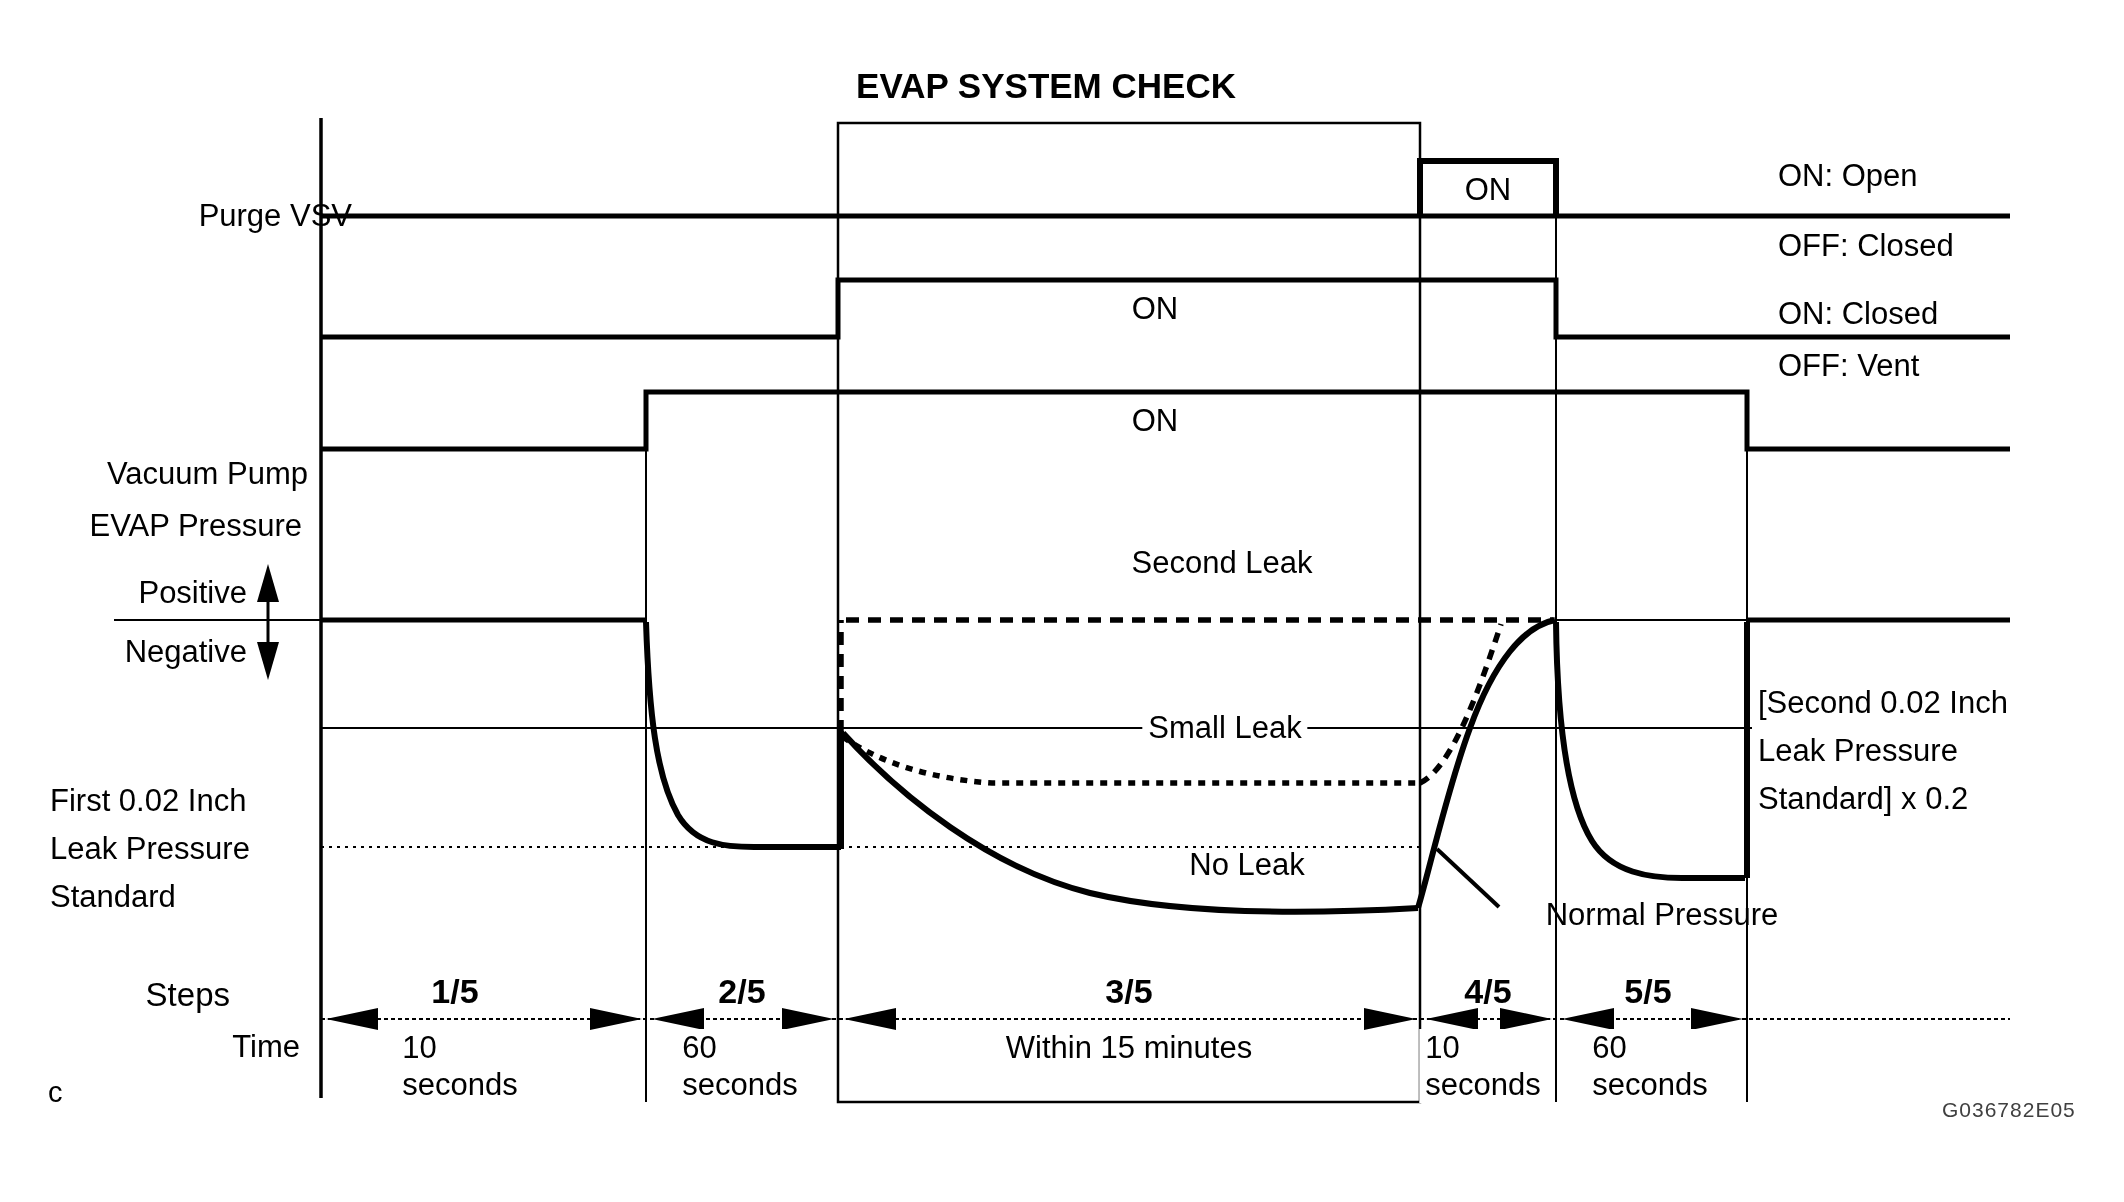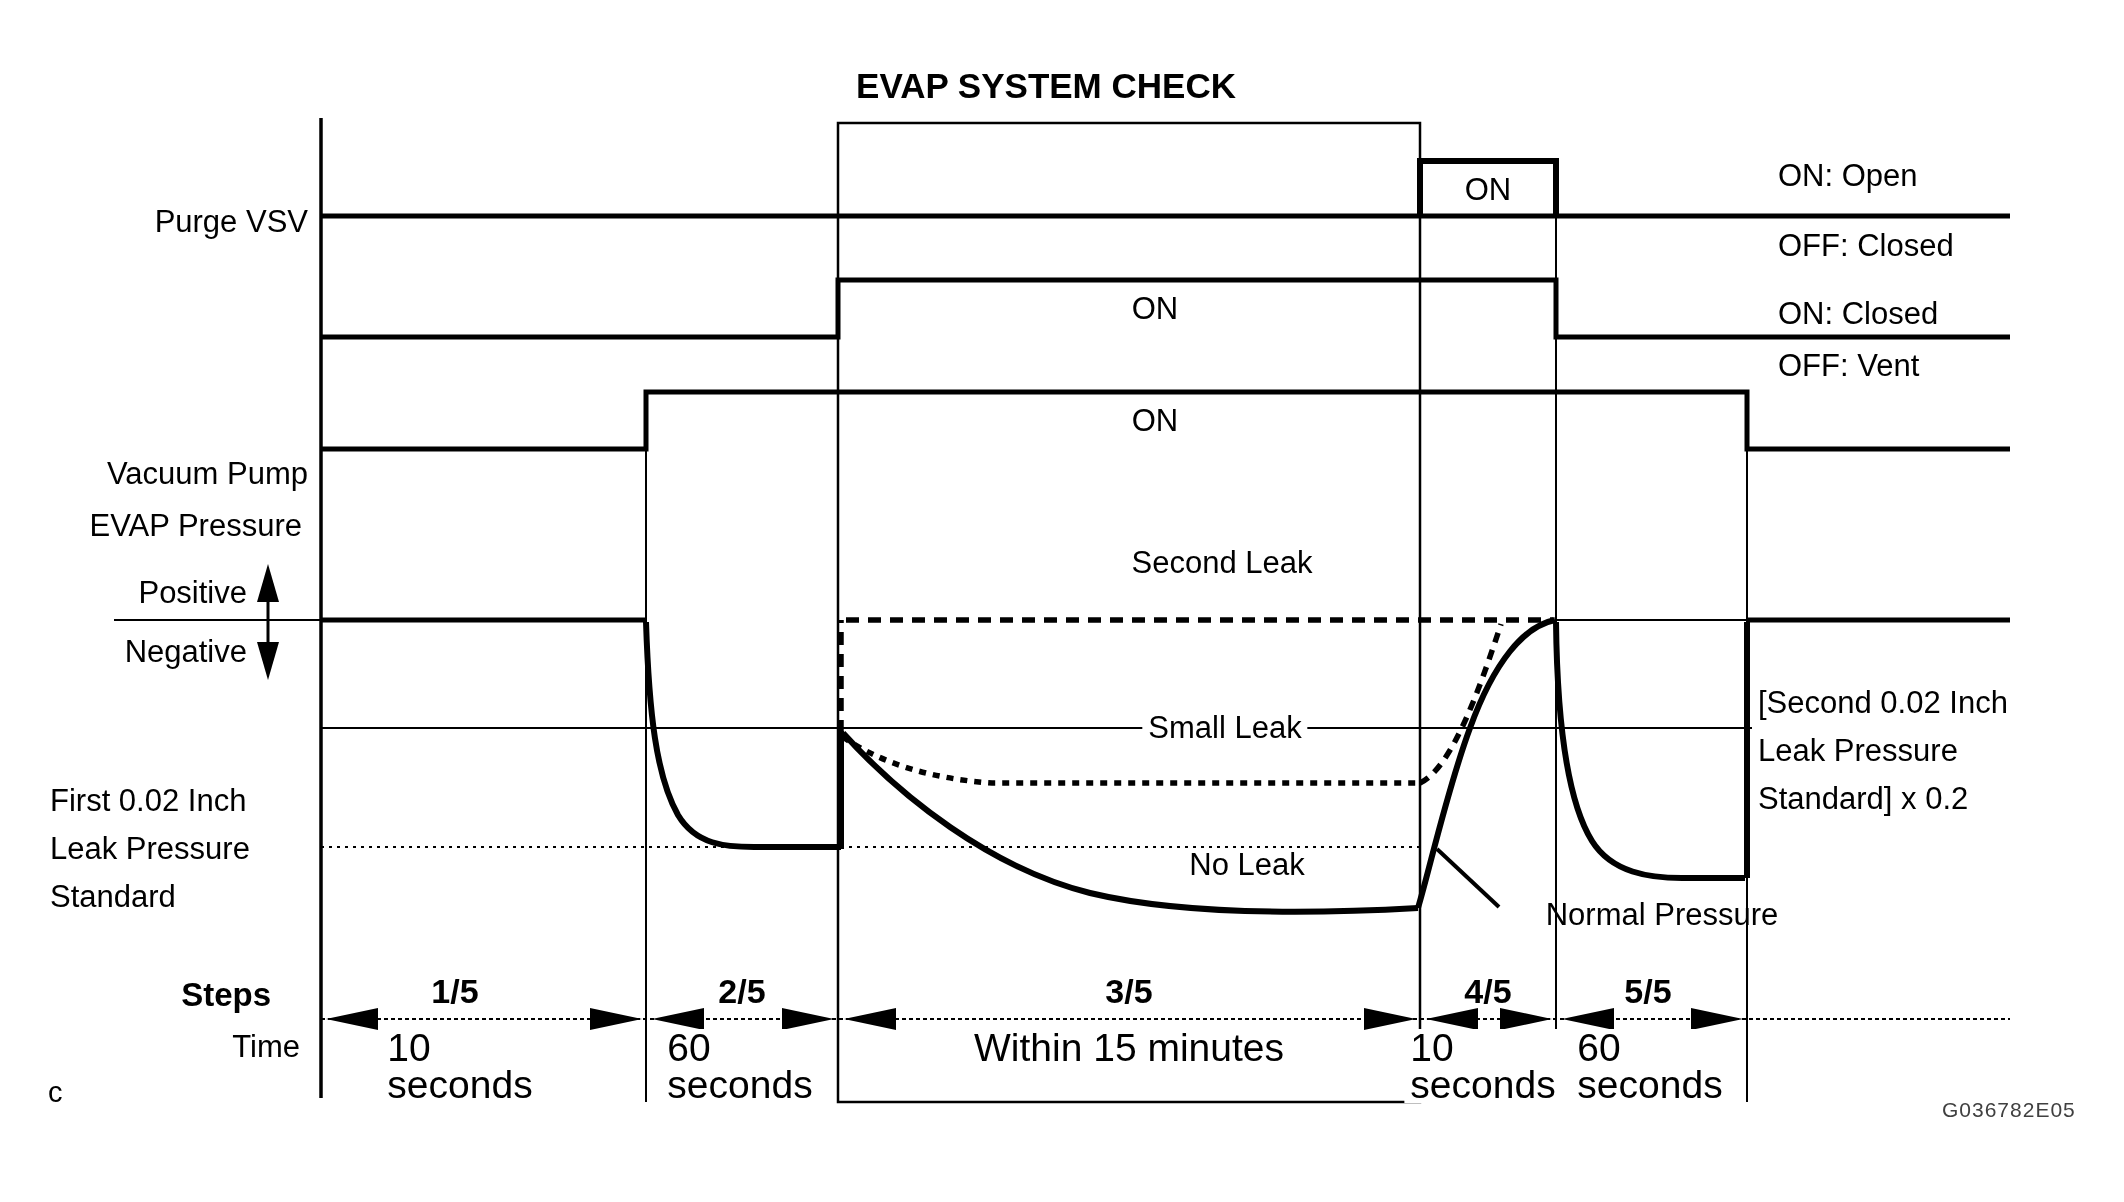--- a/index.html
+++ b/index.html
@@ -2,25 +2,25 @@
 <html><head>
 <meta charset="utf-8">
 <style>
   html,body{margin:0;padding:0;background:#fff;}
   #stage{position:relative;width:2124px;height:1202px;background:#fff;overflow:hidden;
          font-family:"Liberation Sans", sans-serif;color:#000;}
   #diagram-svg{position:absolute;left:0;top:0;}
   .lbl{position:absolute;white-space:nowrap;font-size:31px;line-height:36px;}
   .left-lbl{left:0;text-align:right;}
   .ctr{transform:translateX(-50%);text-align:left;}
-  .bold{font-weight:bold;margin-left:41px;}
+  .bold{font-weight:normal;}
   .whitebg{background:#fff;padding:0 6px;}
   .title{font-size:35px;font-weight:bold;}
   .step-num{font-size:34px;font-weight:bold;}
-  .time-block{font-size:39px;line-height:37px;}
+  .time-block{font-size:31px;line-height:37px;}
   .std-block{font-size:31px;line-height:48px;}
   .figcode{font-size:21px;letter-spacing:1px;}
 </style>
 </head>
 <body>
 
 <div id="stage">
 
   <svg id="diagram-svg" width="2124" height="1202" viewBox="0 0 2124 1202">
     <g stroke="#000" fill="none">
@@ -80,21 +80,21 @@
       <polygon points="1416,1019 1364,1008 1364,1030"></polygon>
       <polygon points="1426,1019 1478,1008 1478,1030"></polygon>
       <polygon points="1552,1019 1500,1008 1500,1030"></polygon>
       <polygon points="1562,1019 1614,1008 1614,1030"></polygon>
       <polygon points="1743,1019 1691,1008 1691,1030"></polygon>
     </g>
   </svg>
 
   <div class="lbl title ctr" style="left:1046px;top:68px;">EVAP SYSTEM CHECK</div>
 
-  <div class="lbl left-lbl" style="width:308px;top:204px;">Purge VSV</div>
+  <div class="lbl left-lbl" style="width:308px;top:198px;padding-left:44px;">Purge VSV</div>
   <div class="lbl left-lbl" style="width:308px;top:456px;">Vacuum Pump</div>
   <div class="lbl left-lbl" style="width:302px;top:508px;">EVAP Pressure</div>
   <div class="lbl left-lbl" style="width:247px;top:575px;">Positive</div>
   <div class="lbl left-lbl" style="width:247px;top:634px;">Negative</div>
 
   <div class="lbl std-block" style="left:50px;top:777px;">
     <div>First 0.02 Inch</div>
     <div>Leak Pressure</div>
     <div>Standard</div>
   </div>

